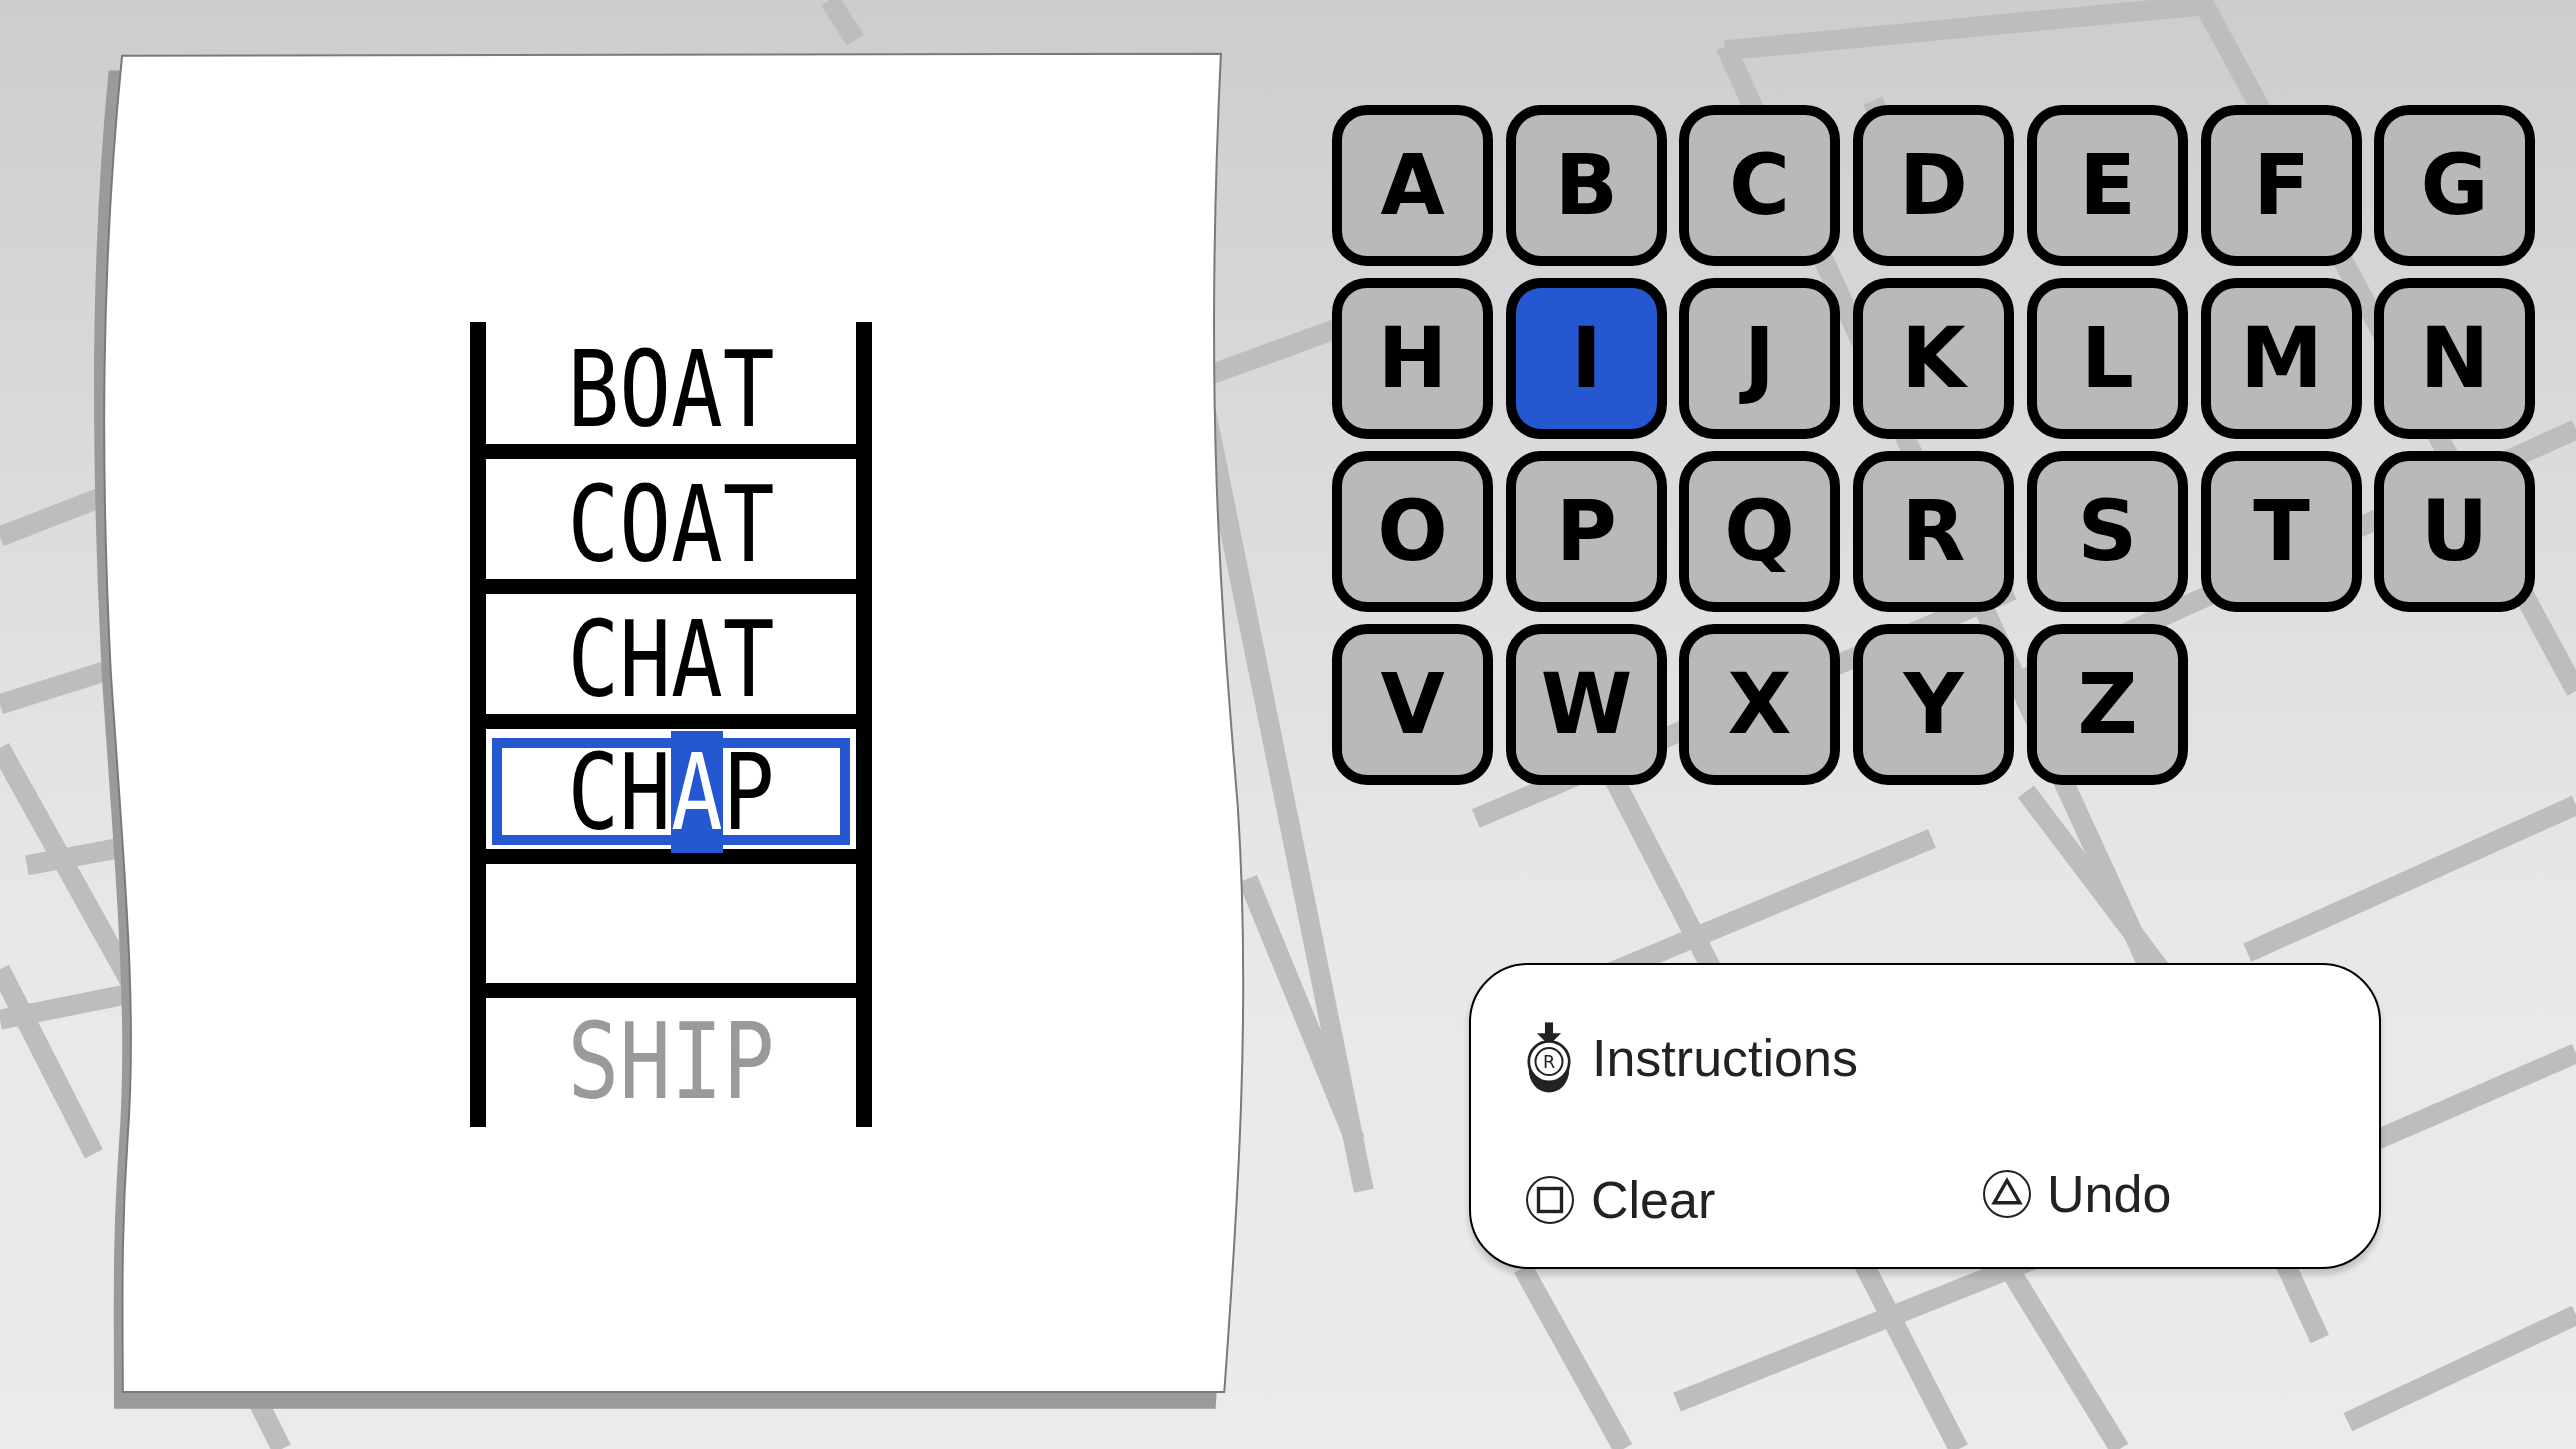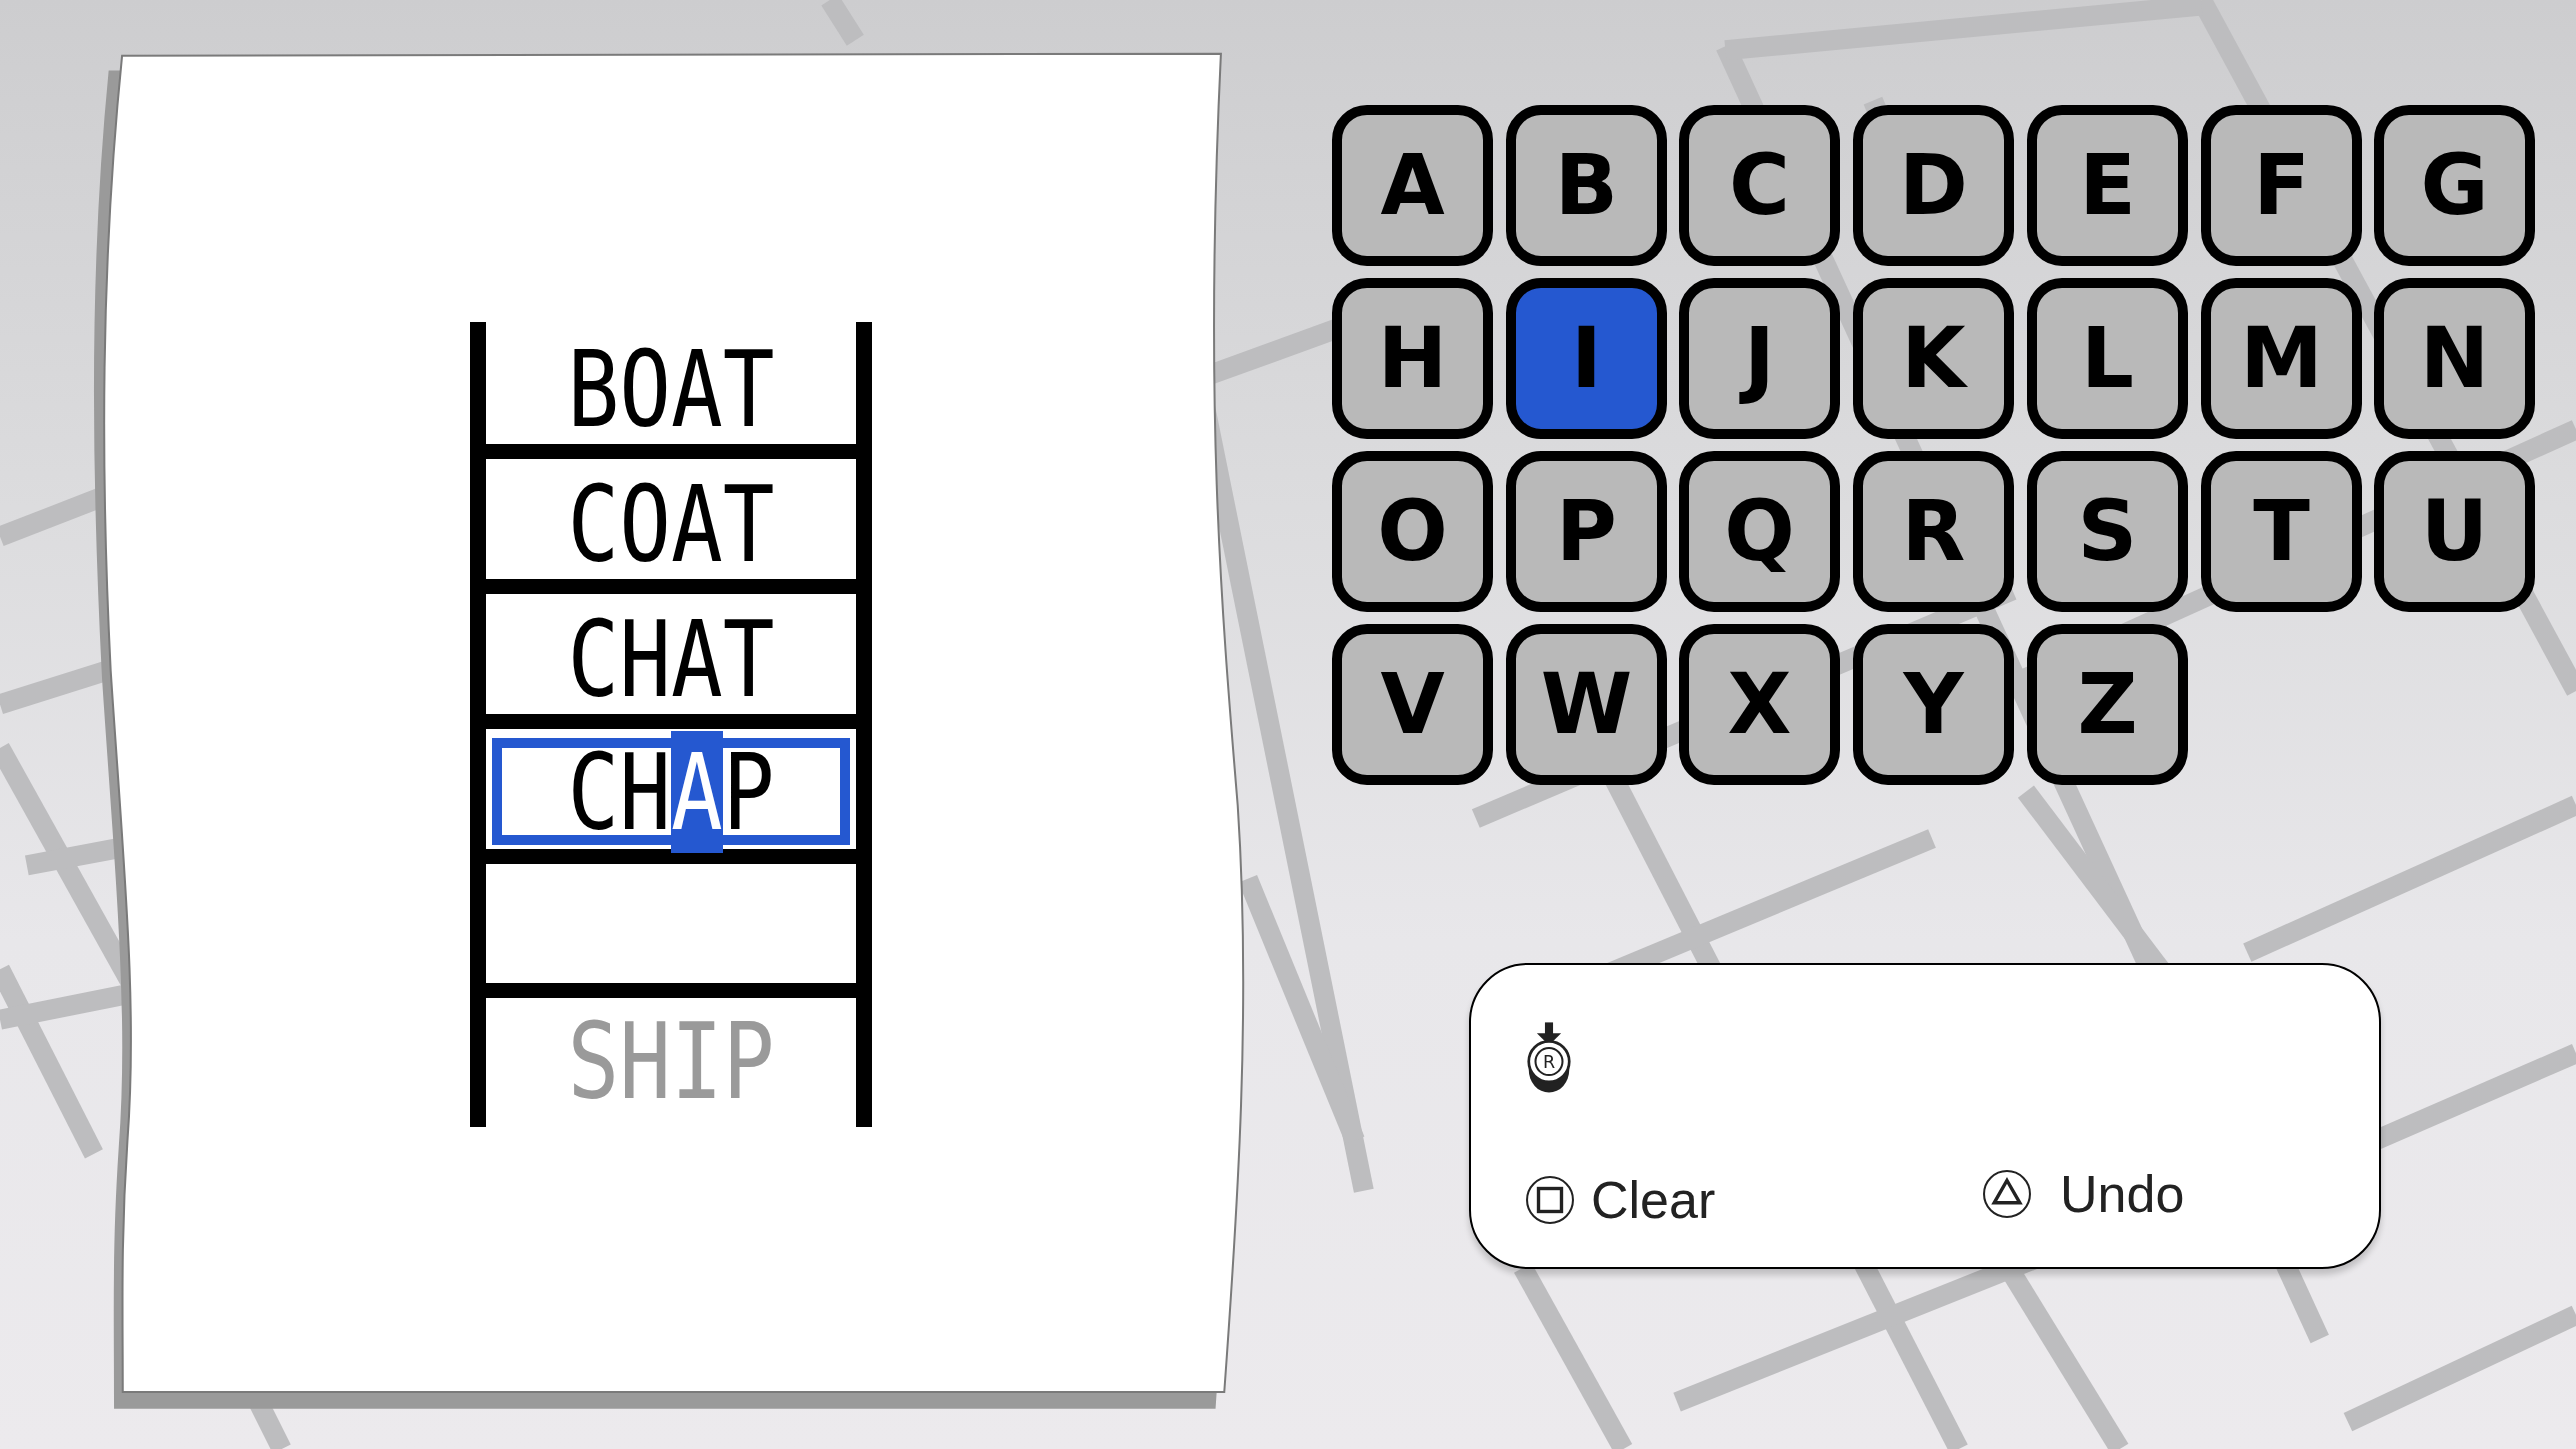--- a/index.html
+++ b/index.html
@@ -147,32 +147,33 @@
   <div class="ctl" style="left:51px;top:52px">
     <svg width="54" height="81" viewBox="0 0 80 120">
       <rect x="34" y="8" width="12" height="18" fill="#222"></rect>
       <polygon points="22,24 58,24 40,42" fill="#222"></polygon>
       <ellipse cx="40" cy="78" rx="30" ry="34" fill="#222"></ellipse>
       <circle cx="40" cy="66" r="30" fill="#fff"></circle>
       <circle cx="40" cy="66" r="30" fill="none" stroke="#222" stroke-width="4"></circle>
       <circle cx="40" cy="66" r="20" fill="none" stroke="#222" stroke-width="3"></circle>
       <text x="40" y="76" text-anchor="middle" font-family="DejaVu Sans, sans-serif" font-size="26" fill="#222">R</text>
     </svg>
+    <span class="label" style="margin-left:16px">Instructions</span>
   </div>
 
 
   <div class="ctl" style="left:54px;top:205px">
     <svg width="50" height="50" viewBox="0 0 74 74">
       <circle cx="37" cy="37" r="34" fill="none" stroke="#222" stroke-width="3"></circle>
       <rect x="20" y="20" width="34" height="34" fill="none" stroke="#222" stroke-width="5"></rect>
     </svg>
     <span class="label" style="margin-left:16px">Clear</span>
   </div>
 
   <div class="ctl" style="left:511px;top:199px">
     <svg width="50" height="50" viewBox="0 0 74 74">
       <circle cx="37" cy="37" r="34" fill="none" stroke="#222" stroke-width="3"></circle>
       <polygon points="37,17 56,50 18,50" fill="none" stroke="#222" stroke-width="5" stroke-linejoin="miter"></polygon>
     </svg>
-    <span class="label" style="margin-left:28px">Undo</span>
+    <span class="label" style="margin-left:15px">Undo</span>
   </div>
 </div>
 
 
 </body></html>

